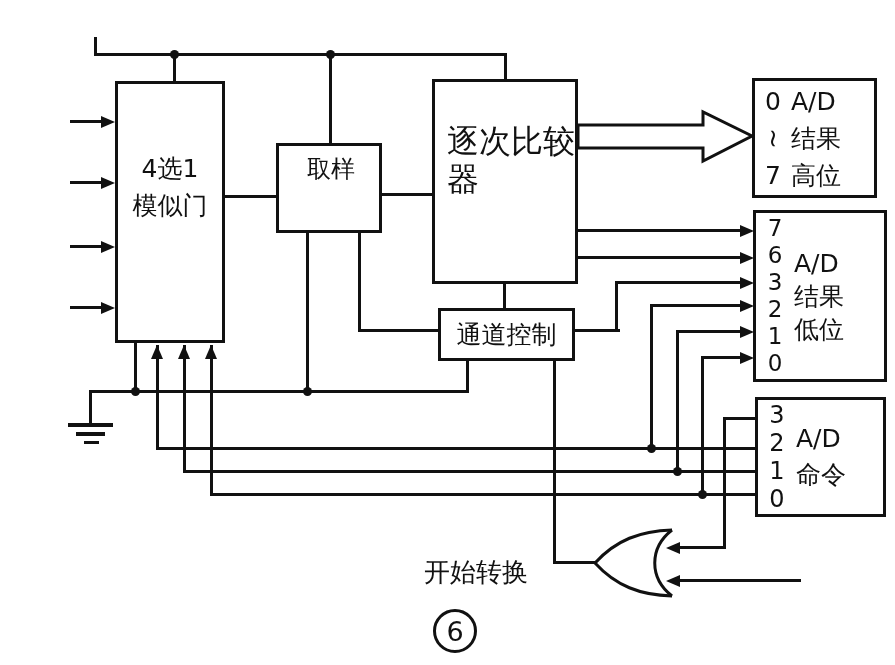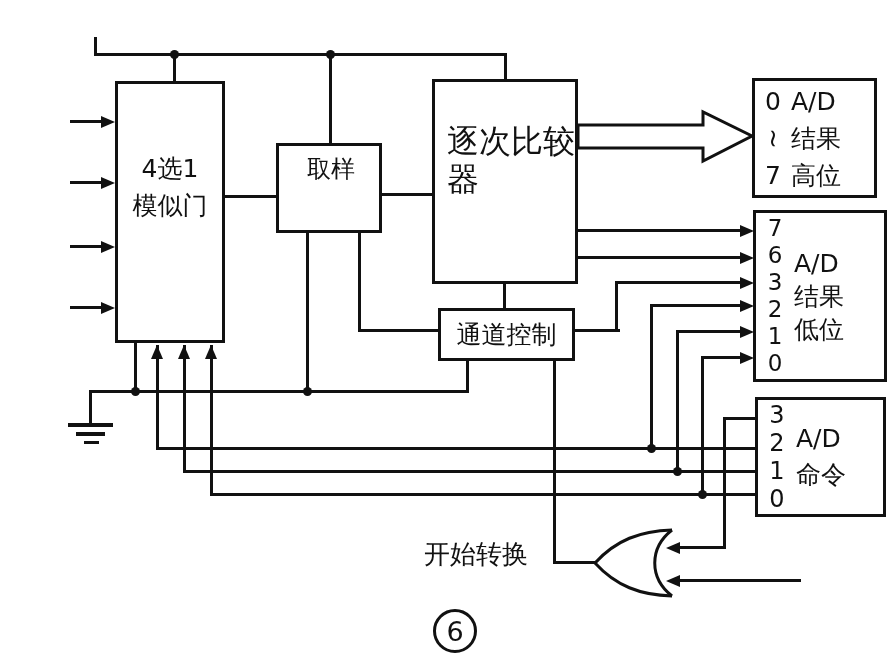--- a/index.html
+++ b/index.html
@@ -173,19 +173,19 @@
       <div>0</div>
     </div>
     <div style="font-size:25px;line-height:36px;">
       <div>A/D</div>
       <div>命令</div>
     </div>
   </div>
 
 
 
-  <div class="lbl" style="left:424px;top:537px;font-size:26px;">开始转换</div>
+  <div class="lbl" style="left:424px;top:555px;font-size:26px;">开始转换</div>
 
   <div class="figcircle" style="left:433px;top:609px;width:38px;height:38px;font-size:27px;">
     <span>6</span>
   </div>
 
 </div>
 
 </body></html>

